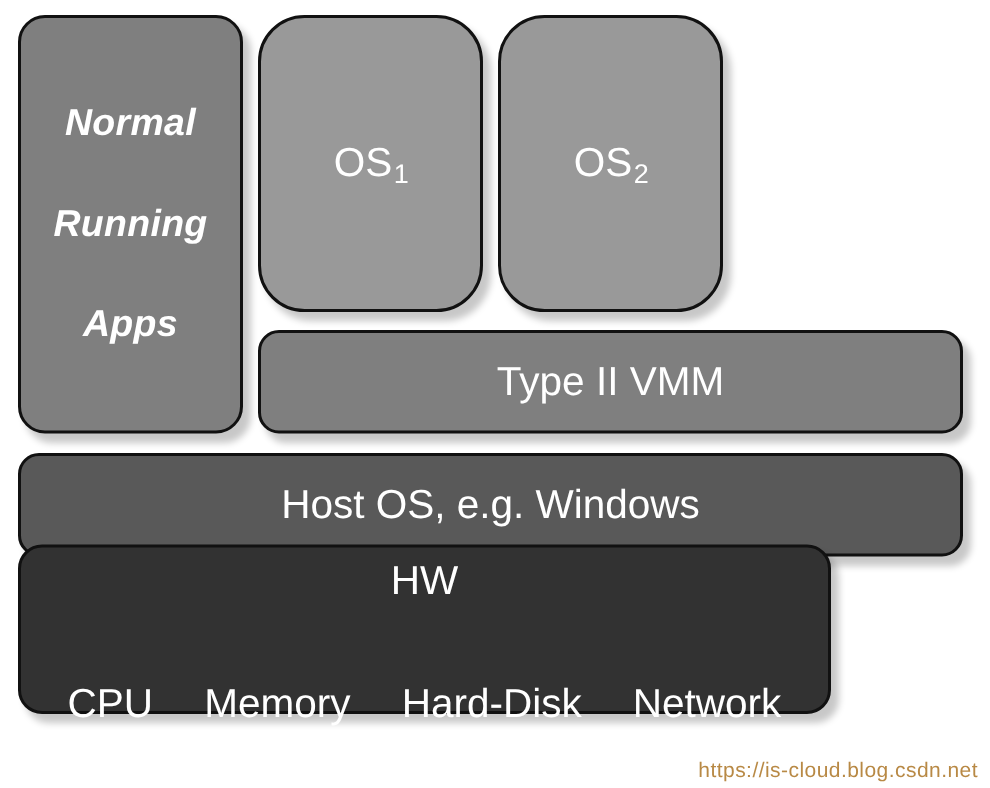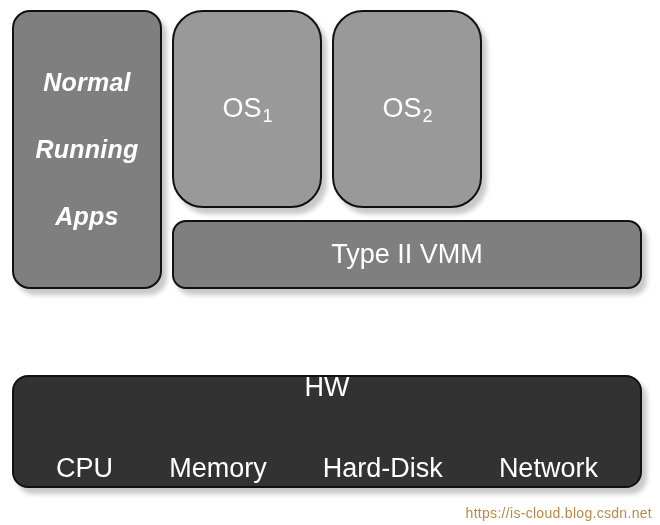--- a/index.html
+++ b/index.html
@@ -90,27 +90,27 @@
     top: 302px;
     width: 630px;
     height: 69px;
     background: #595959;
     font-size: 27px;
   }
 
   
   .hw-box {
     left: 12px;
-    top: 375px;
-    width: 630px;
+    top: 363px;
+    width: 542px;
     height: 113px;
     background: #323232;
     border-radius: 16px;
     flex-direction: column;
-    justify-content: flex-end;
+    justify-content: center;
     padding-top: 18px;
   }
   .hw-title {
     font-size: 27px;
     display: block;
   }
   .hw-components {
     margin-top: 12px;
     width: 100%;
     display: flex;
@@ -157,20 +157,23 @@
 
   <div class="box os-box os-2">
     <span><span>OS</span><sub>2</sub></span>
   </div>
 
 
   <div class="box vmm-box">
     <span>Type II VMM</span>
   </div>
 
+  <div class="box host-box">
+    <span>Host OS, e.g. Windows</span>
+  </div>
 
   <div class="box hw-box">
     <span class="hw-title">HW</span>
     <div class="hw-components">
       <span class="hw-component">CPU</span>
       <span class="hw-component">Memory</span>
       <span class="hw-component">Hard-Disk</span>
       <span class="hw-component">Network</span>
     </div>
   </div>

